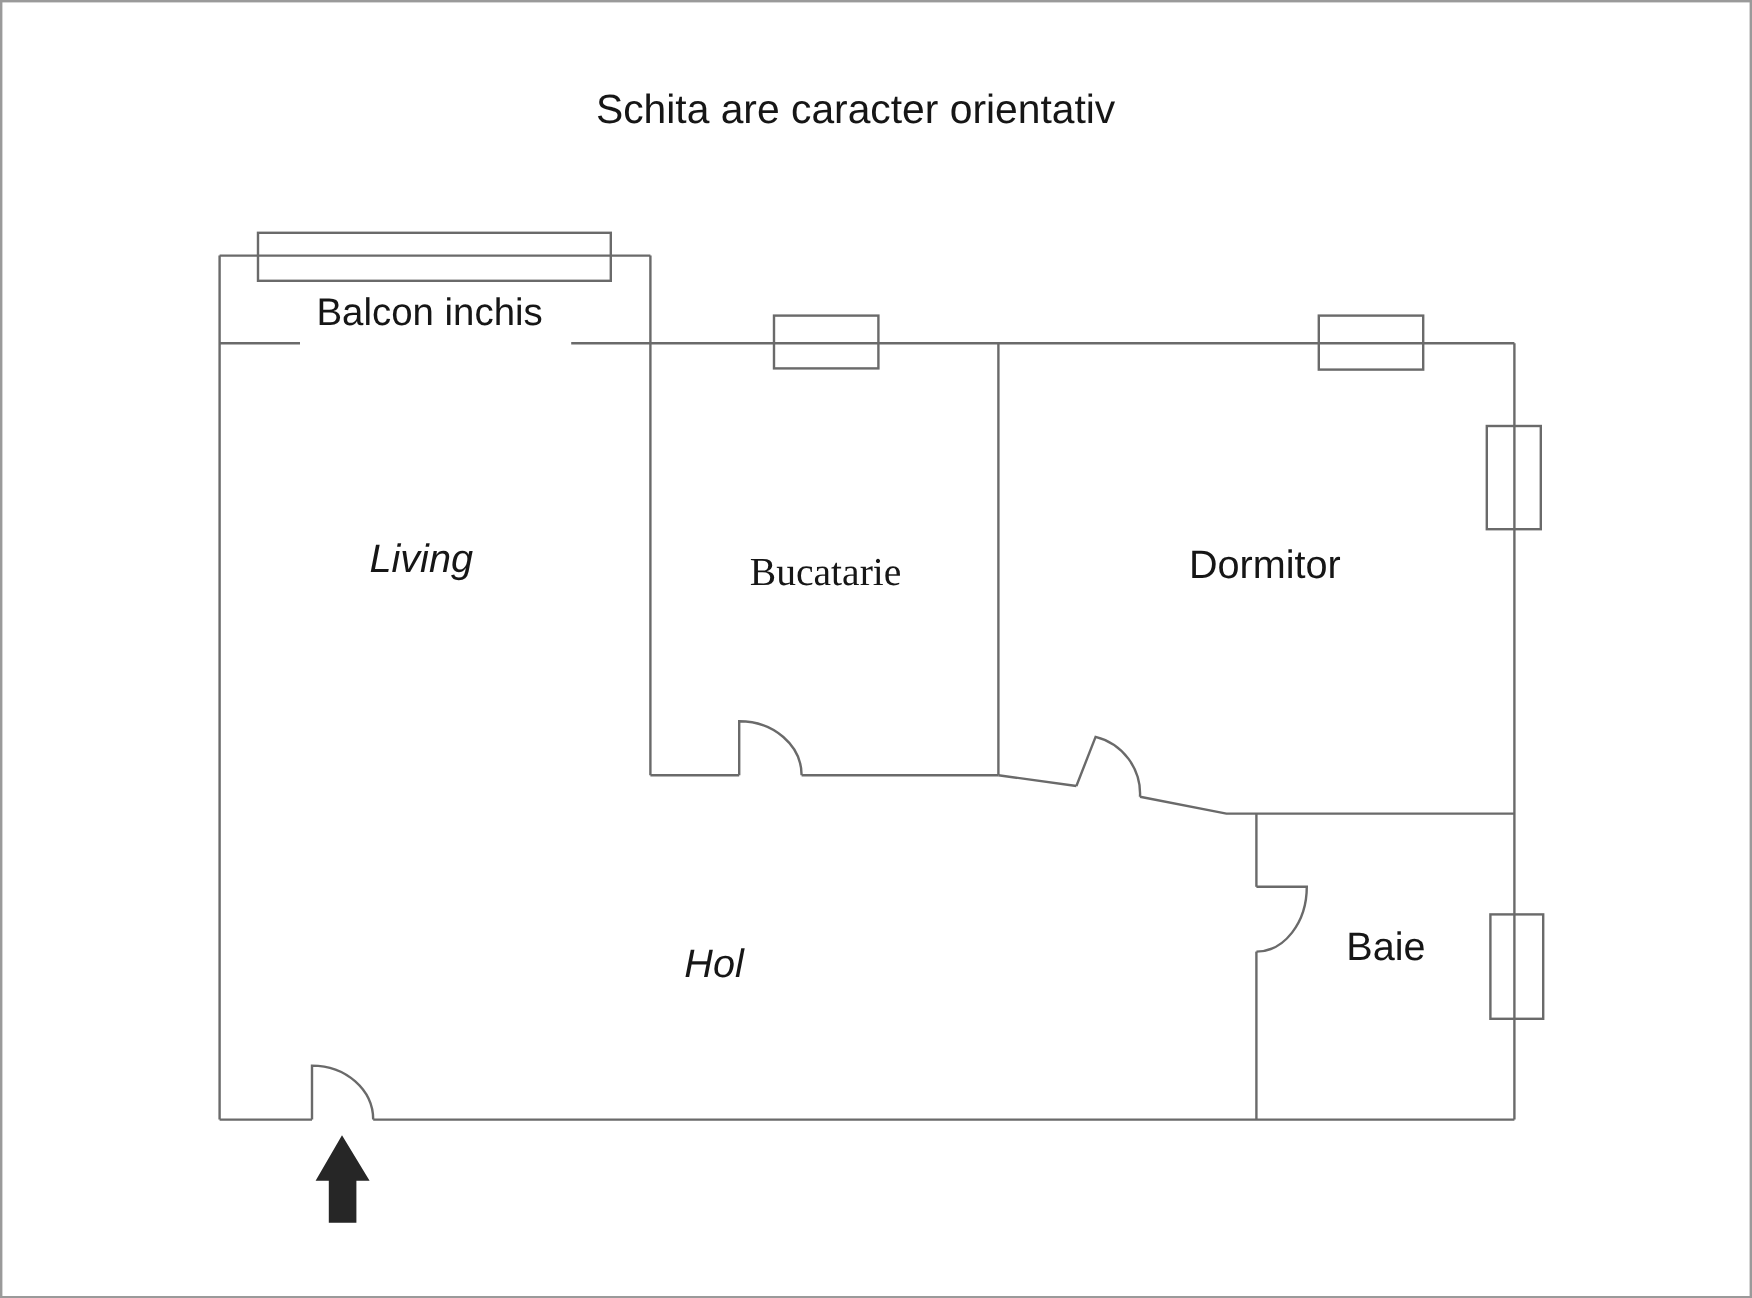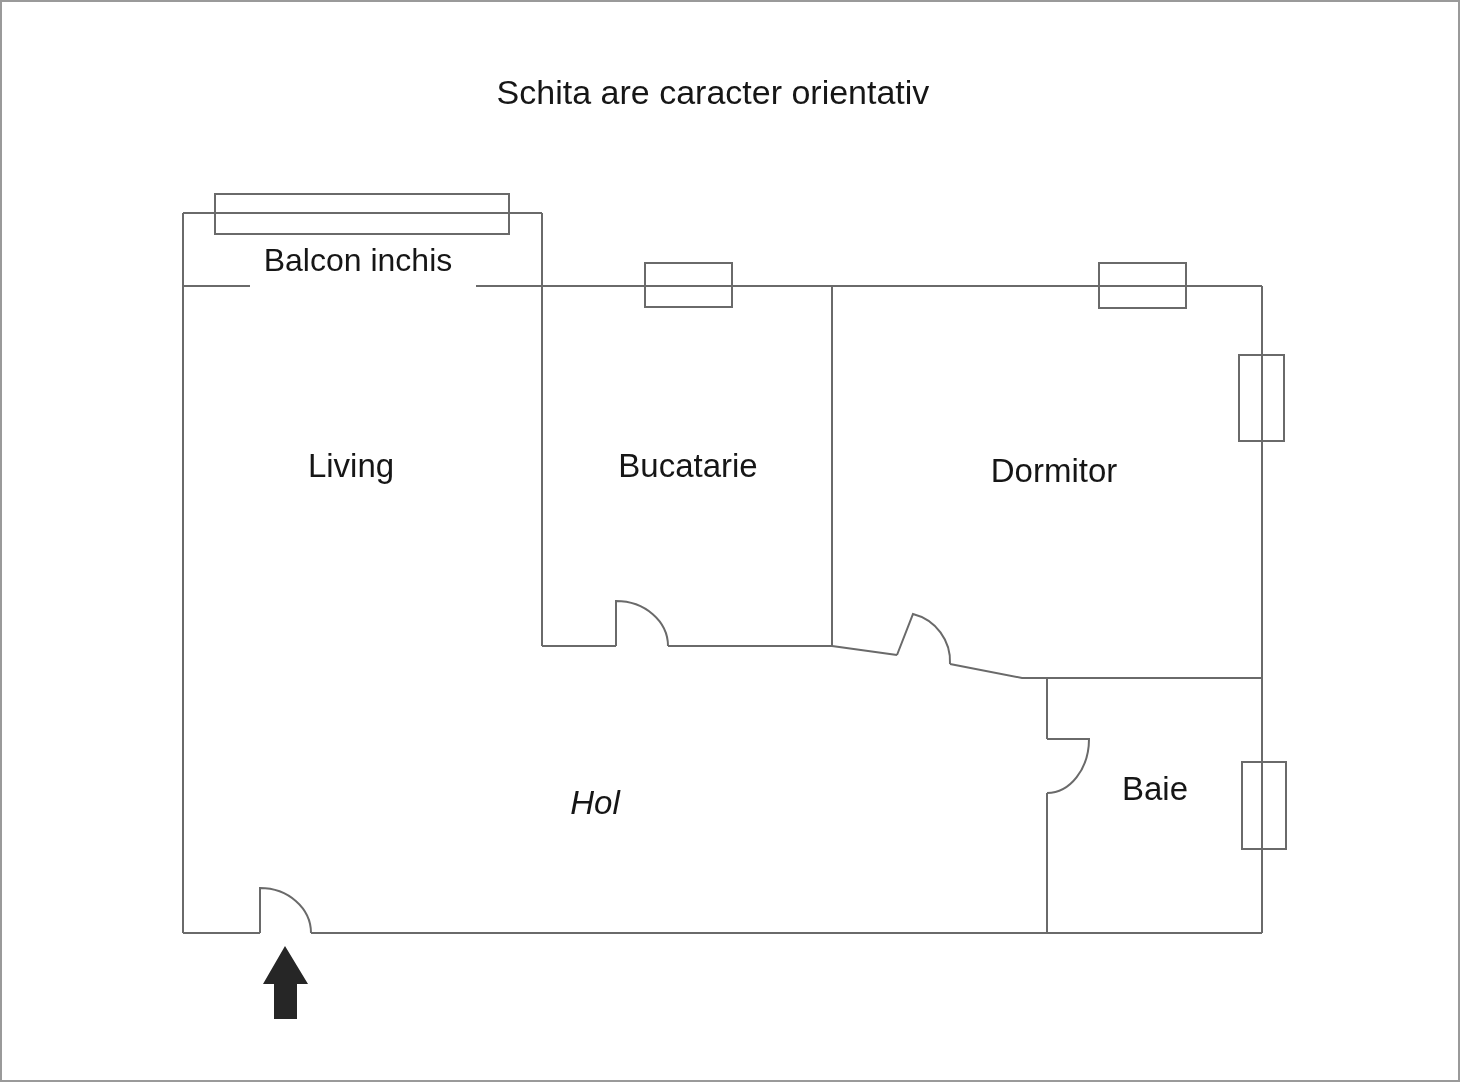--- a/index.html
+++ b/index.html
@@ -27,22 +27,22 @@
   .lbl {
     position: absolute;
     transform: translate(-50%, -50%);
     white-space: nowrap;
     color: #161616;
     font-size: 33px;
     letter-spacing: 0px;
   }
   .lbl.title      { left: 711px;  top: 90px;  font-size: 34px; }
   .lbl.balcon     { left: 356px;  top: 258px; font-size: 32px; }
-  .lbl.living     { left: 349px;  top: 464px; }
-  .lbl.bucatarie  { left: 686px;  top: 464px; }
+  .lbl.living     { left: 349px;  top: 464px; font-style: italic; }
+  .lbl.bucatarie  { left: 686px;  top: 476px; font-family: Liberation Serif, serif; }
   .lbl.dormitor   { left: 1052px; top: 469px; text-align: center; }
   .lbl.hol        { left: 593px;  top: 801px; font-style: italic; }
   .lbl.baie       { left: 1153px; top: 787px; }
 </style>
 </head>
 <body>
 
 <div class="canvas">
 
   <svg class="plan-svg" viewBox="0 0 1460 1082">

